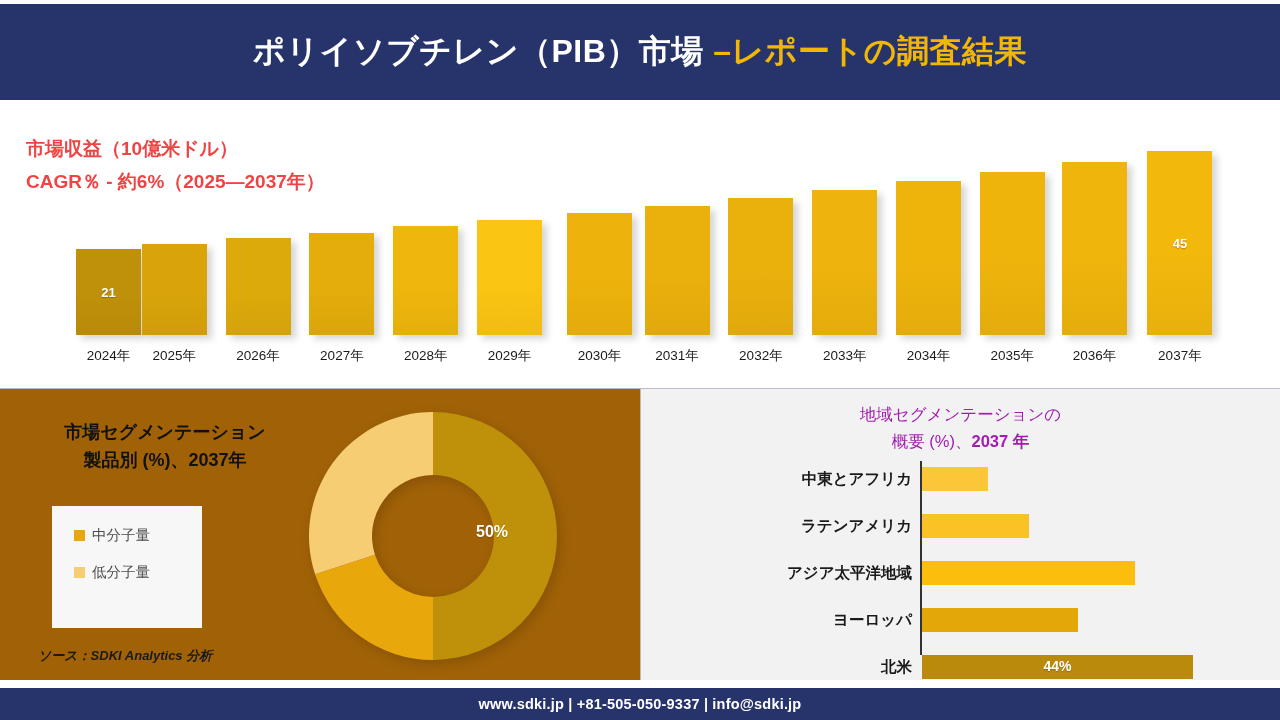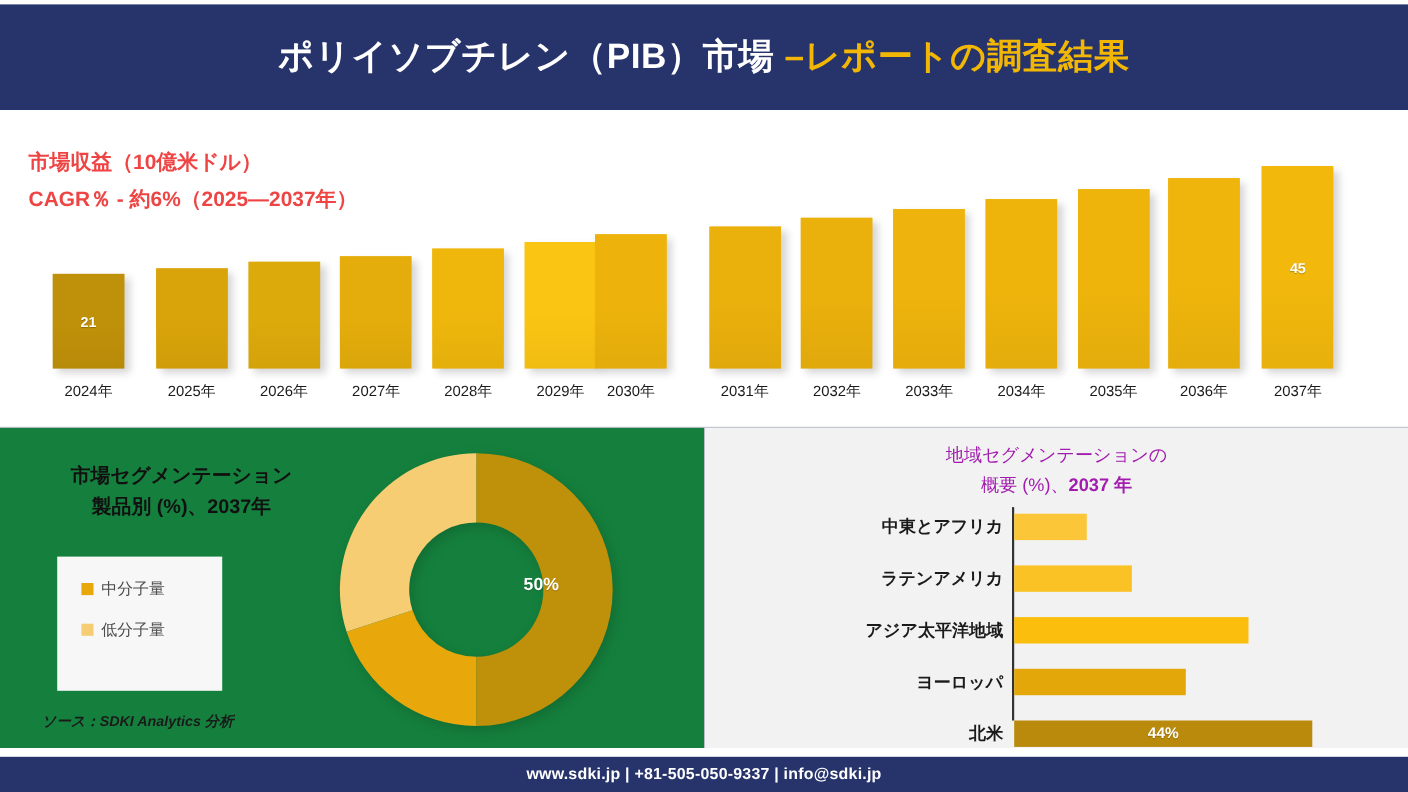--- a/index.html
+++ b/index.html
@@ -97,21 +97,21 @@
     position: absolute;
     background: #b9bcc6;
     width: 1px;
   }
 
   
   #donut-panel {
     position: absolute;
     left: 0; top: 389px;
     width: 640px; height: 291px;
-    background: #15803d;
+    background: #a16207;
   }
   #donut-title {
     position: absolute;
     left: 20px; top: 30px;
     width: 290px;
     text-align: center;
     font-size: 18px;
     font-weight: bold;
     color: #111111;
     line-height: 1.55;
@@ -241,21 +241,21 @@
     <span class="t-main">ポリイソブチレン（PIB）市場 </span><span class="t-accent">–レポートの調査結果</span>
   </div>
 </div>
 
 <div id="barchart-panel">
   <div id="bar-caption">
     <div>市場収益（10億米ドル）</div>
     <div>CAGR％ - 約6%（2025―2037年）</div>
   </div>
   <div id="bars-area">
-      <div class="bar-col" style="left: 48px; height: 65px;">
+      <div class="bar-col" style="left: 76px; height: 65px;">
         <div class="bar-rect" style="height: 86px; background: linear-gradient(rgb(191, 144, 9) 0%, rgb(191, 144, 9) 55%, rgba(0, 0, 0, 0.07) 130%), rgb(191, 144, 9);"></div>
         <div class="bar-value" style="bottom: 35px;">21</div>
         <div class="bar-label">2024年</div>
       </div>
       <div class="bar-col" style="left: 141.8px; height: 91px;">
         <div class="bar-rect" style="height: 91px; background: linear-gradient(rgb(217, 164, 10) 0%, rgb(217, 164, 10) 55%, rgba(0, 0, 0, 0.07) 130%), rgb(217, 164, 10);"></div>
         <div class="bar-label">2025年</div>
       </div>
       <div class="bar-col" style="left: 225.6px; height: 97px;">
         <div class="bar-rect" style="height: 97px; background: linear-gradient(rgb(221, 170, 11) 0%, rgb(221, 170, 11) 55%, rgba(0, 0, 0, 0.07) 130%), rgb(221, 170, 11);"></div>
@@ -266,21 +266,21 @@
         <div class="bar-label">2027年</div>
       </div>
       <div class="bar-col" style="left: 393.2px; height: 109px;">
         <div class="bar-rect" style="height: 109px; background: linear-gradient(rgb(239, 183, 12) 0%, rgb(239, 183, 12) 55%, rgba(0, 0, 0, 0.07) 130%), rgb(239, 183, 12);"></div>
         <div class="bar-label">2028年</div>
       </div>
       <div class="bar-col" style="left: 477px; height: 115px;">
         <div class="bar-rect" style="height: 115px; background: linear-gradient(rgb(251, 197, 19) 0%, rgb(251, 197, 19) 55%, rgba(0, 0, 0, 0.07) 130%), rgb(251, 197, 19);"></div>
         <div class="bar-label">2029年</div>
       </div>
-      <div class="bar-col" style="left: 541px; height: 116px;">
+      <div class="bar-col" style="left: 567px; height: 116px;">
         <div class="bar-rect" style="height: 122px; background: linear-gradient(rgb(237, 179, 12) 0%, rgb(237, 179, 12) 55%, rgba(0, 0, 0, 0.07) 130%), rgb(237, 179, 12);"></div>
         <div class="bar-label">2030年</div>
       </div>
       <div class="bar-col" style="left: 644.6px; height: 129px;">
         <div class="bar-rect" style="height: 129px; background: linear-gradient(rgb(234, 176, 12) 0%, rgb(234, 176, 12) 55%, rgba(0, 0, 0, 0.07) 130%), rgb(234, 176, 12);"></div>
         <div class="bar-label">2031年</div>
       </div>
       <div class="bar-col" style="left: 728.4px; height: 137px;">
         <div class="bar-rect" style="height: 137px; background: linear-gradient(rgb(234, 176, 12) 0%, rgb(234, 176, 12) 55%, rgba(0, 0, 0, 0.07) 130%), rgb(234, 176, 12);"></div>
         <div class="bar-label">2032年</div>

